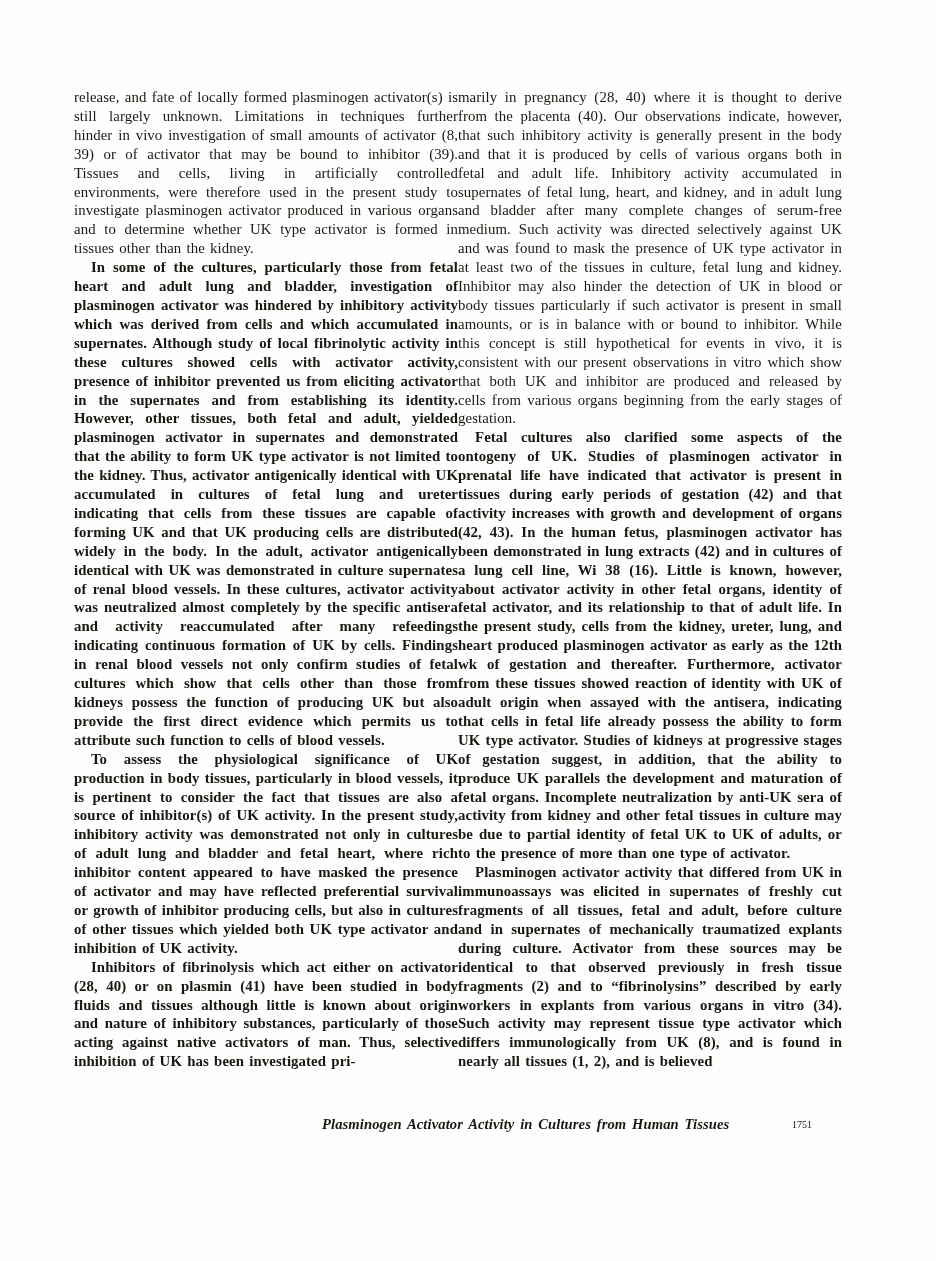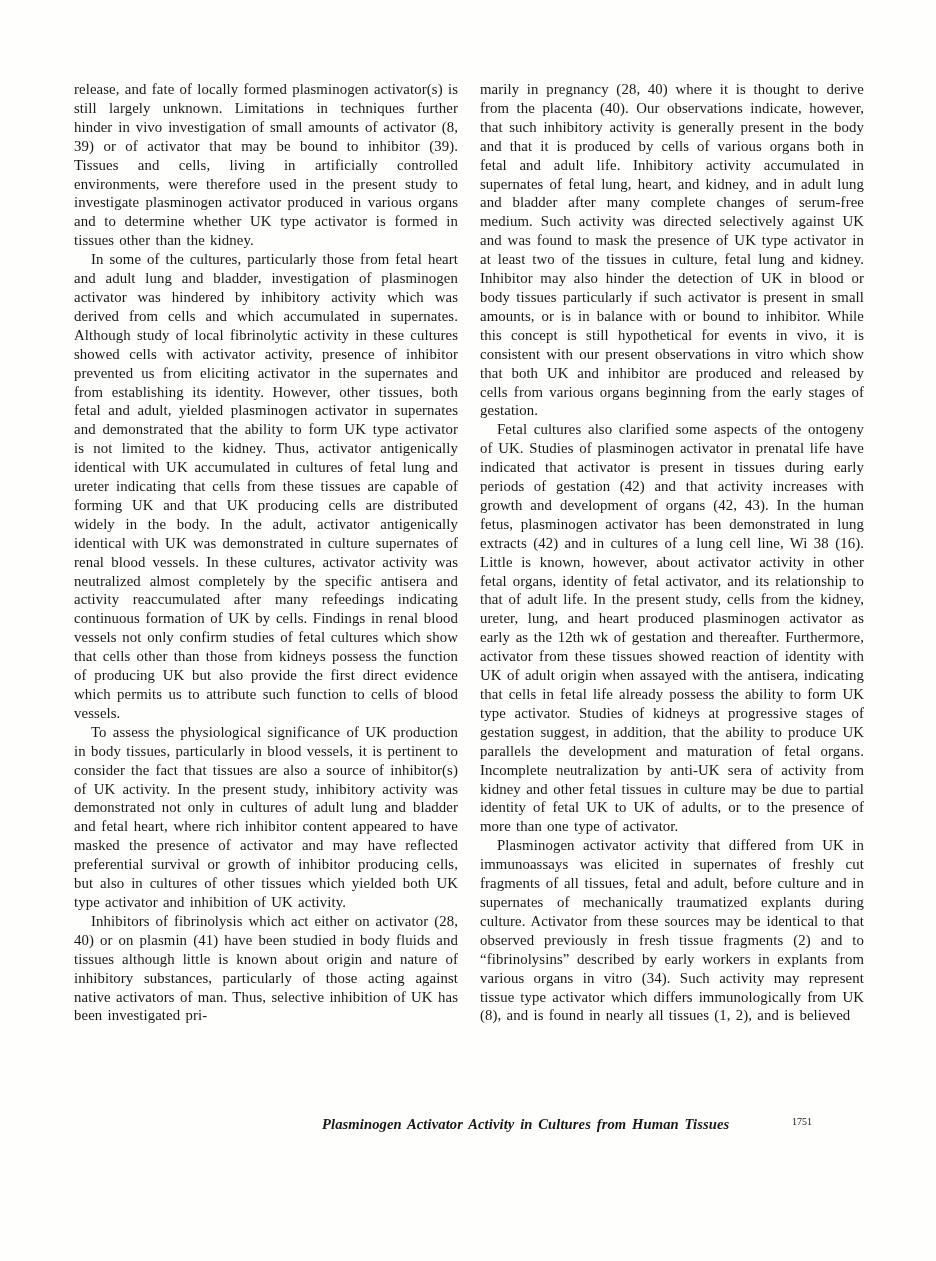--- a/index.html
+++ b/index.html
@@ -12,48 +12,48 @@
     width: 936px;
     height: 1261px;
     background: #fefefd;
     font-family: "Liberation Serif", "DejaVu Serif", serif;
     color: #191613;
     overflow: hidden;
   }
   .columns {
     position: absolute;
     left: 74px;
-    top: 80px;
+    top: 88px;
     width: 790px;
     display: flex;
-    gap: 22px;
   }
   .column {
     width: 384px;
     flex: 0 0 384px;
   }
   .column p {
     margin: 0;
     font-size: 14.8px;
     line-height: 18.9px;
     text-align: justify;
     word-spacing: 1.4px;
     letter-spacing: 0.1px;
   }
   .column p.indent {
     text-indent: 17px;
+    font-weight: bold;
   }
   .footer {
     position: absolute;
     left: 322px;
     top: 1116px;
     width: 490px;
     display: flex;
     justify-content: space-between;
-    align-items: flex-start;
+    align-items: center;
   }
   .footer-title {
     font-style: italic;
     font-weight: bold;
     font-size: 14.6px;
     word-spacing: 2px;
     letter-spacing: 0.1px;
   }
   .footer-page {
     font-size: 10px;

